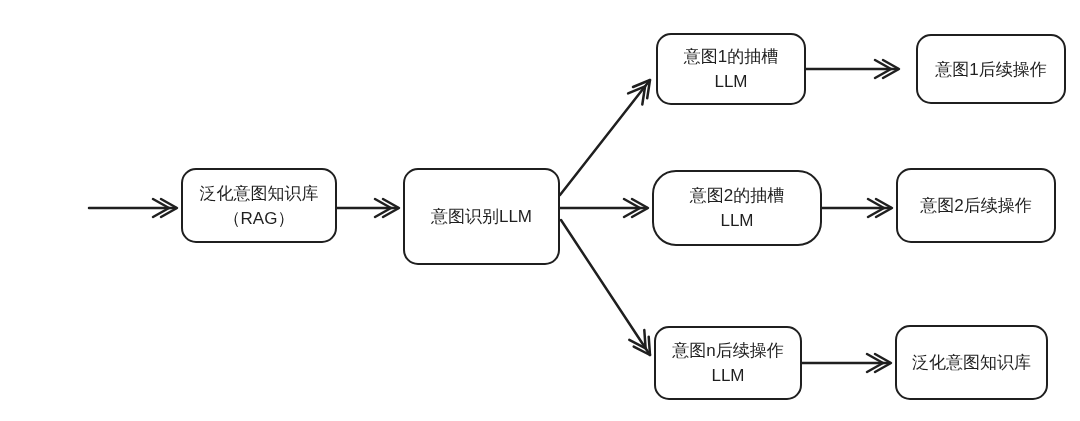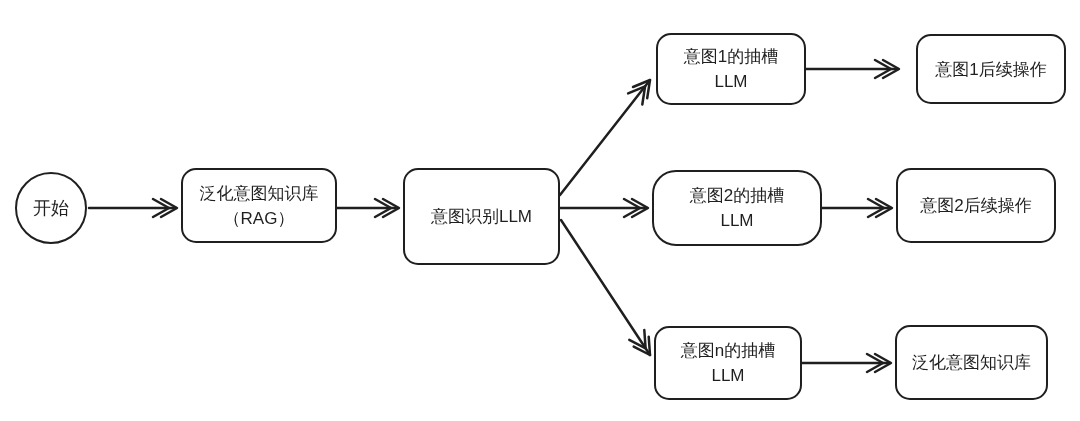--- a/index.html
+++ b/index.html
@@ -93,23 +93,20 @@
       <path d="M876,199 L892,208 L876,217"></path>
       <path d="M868,199 L884,208 L868,217"></path>
     </g>
     <g>
       <line x1="802" y1="363" x2="890" y2="363"></line>
       <path d="M875,354 L891,363 L875,372"></path>
       <path d="M867,354 L883,363 L867,372"></path>
     </g>
   </svg>
 
-  <div id="n-start" class="node circle">
-    <span class="line">开始</span>
-  </div>
 
   <div id="n-rag" class="node rounded">
     <span>
       <span class="line">泛化意图知识库</span>
       <span class="line">（RAG）</span>
     </span>
   </div>
 
   <div id="n-intent" class="node rounded">
     <span class="line">意图识别LLM</span>
@@ -132,21 +129,21 @@
       <span class="line">LLM</span>
     </span>
   </div>
 
   <div id="n-follow2" class="node rounded">
     <span class="line">意图2后续操作</span>
   </div>
 
   <div id="n-slotn" class="node rounded">
     <span>
-      <span class="line">意图n的抽槽</span>
+      <span class="line">意图n后续操作</span>
       <span class="line">LLM</span>
     </span>
   </div>
 
   <div id="n-follown" class="node rounded">
     <span class="line">泛化意图知识库</span>
   </div>
 
 </div>
 

